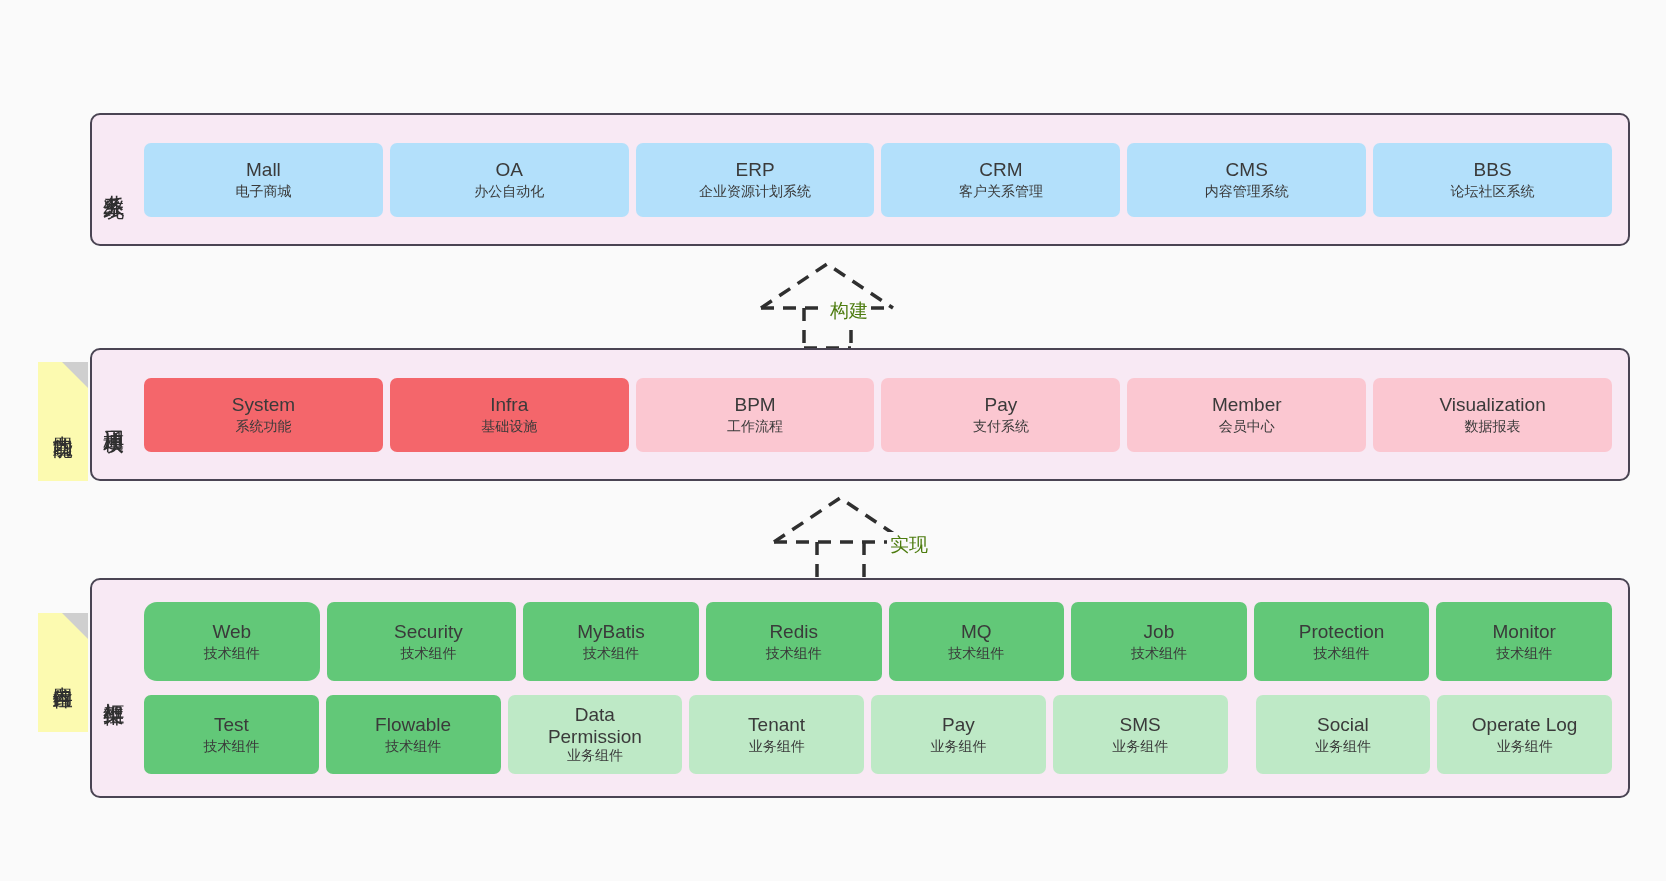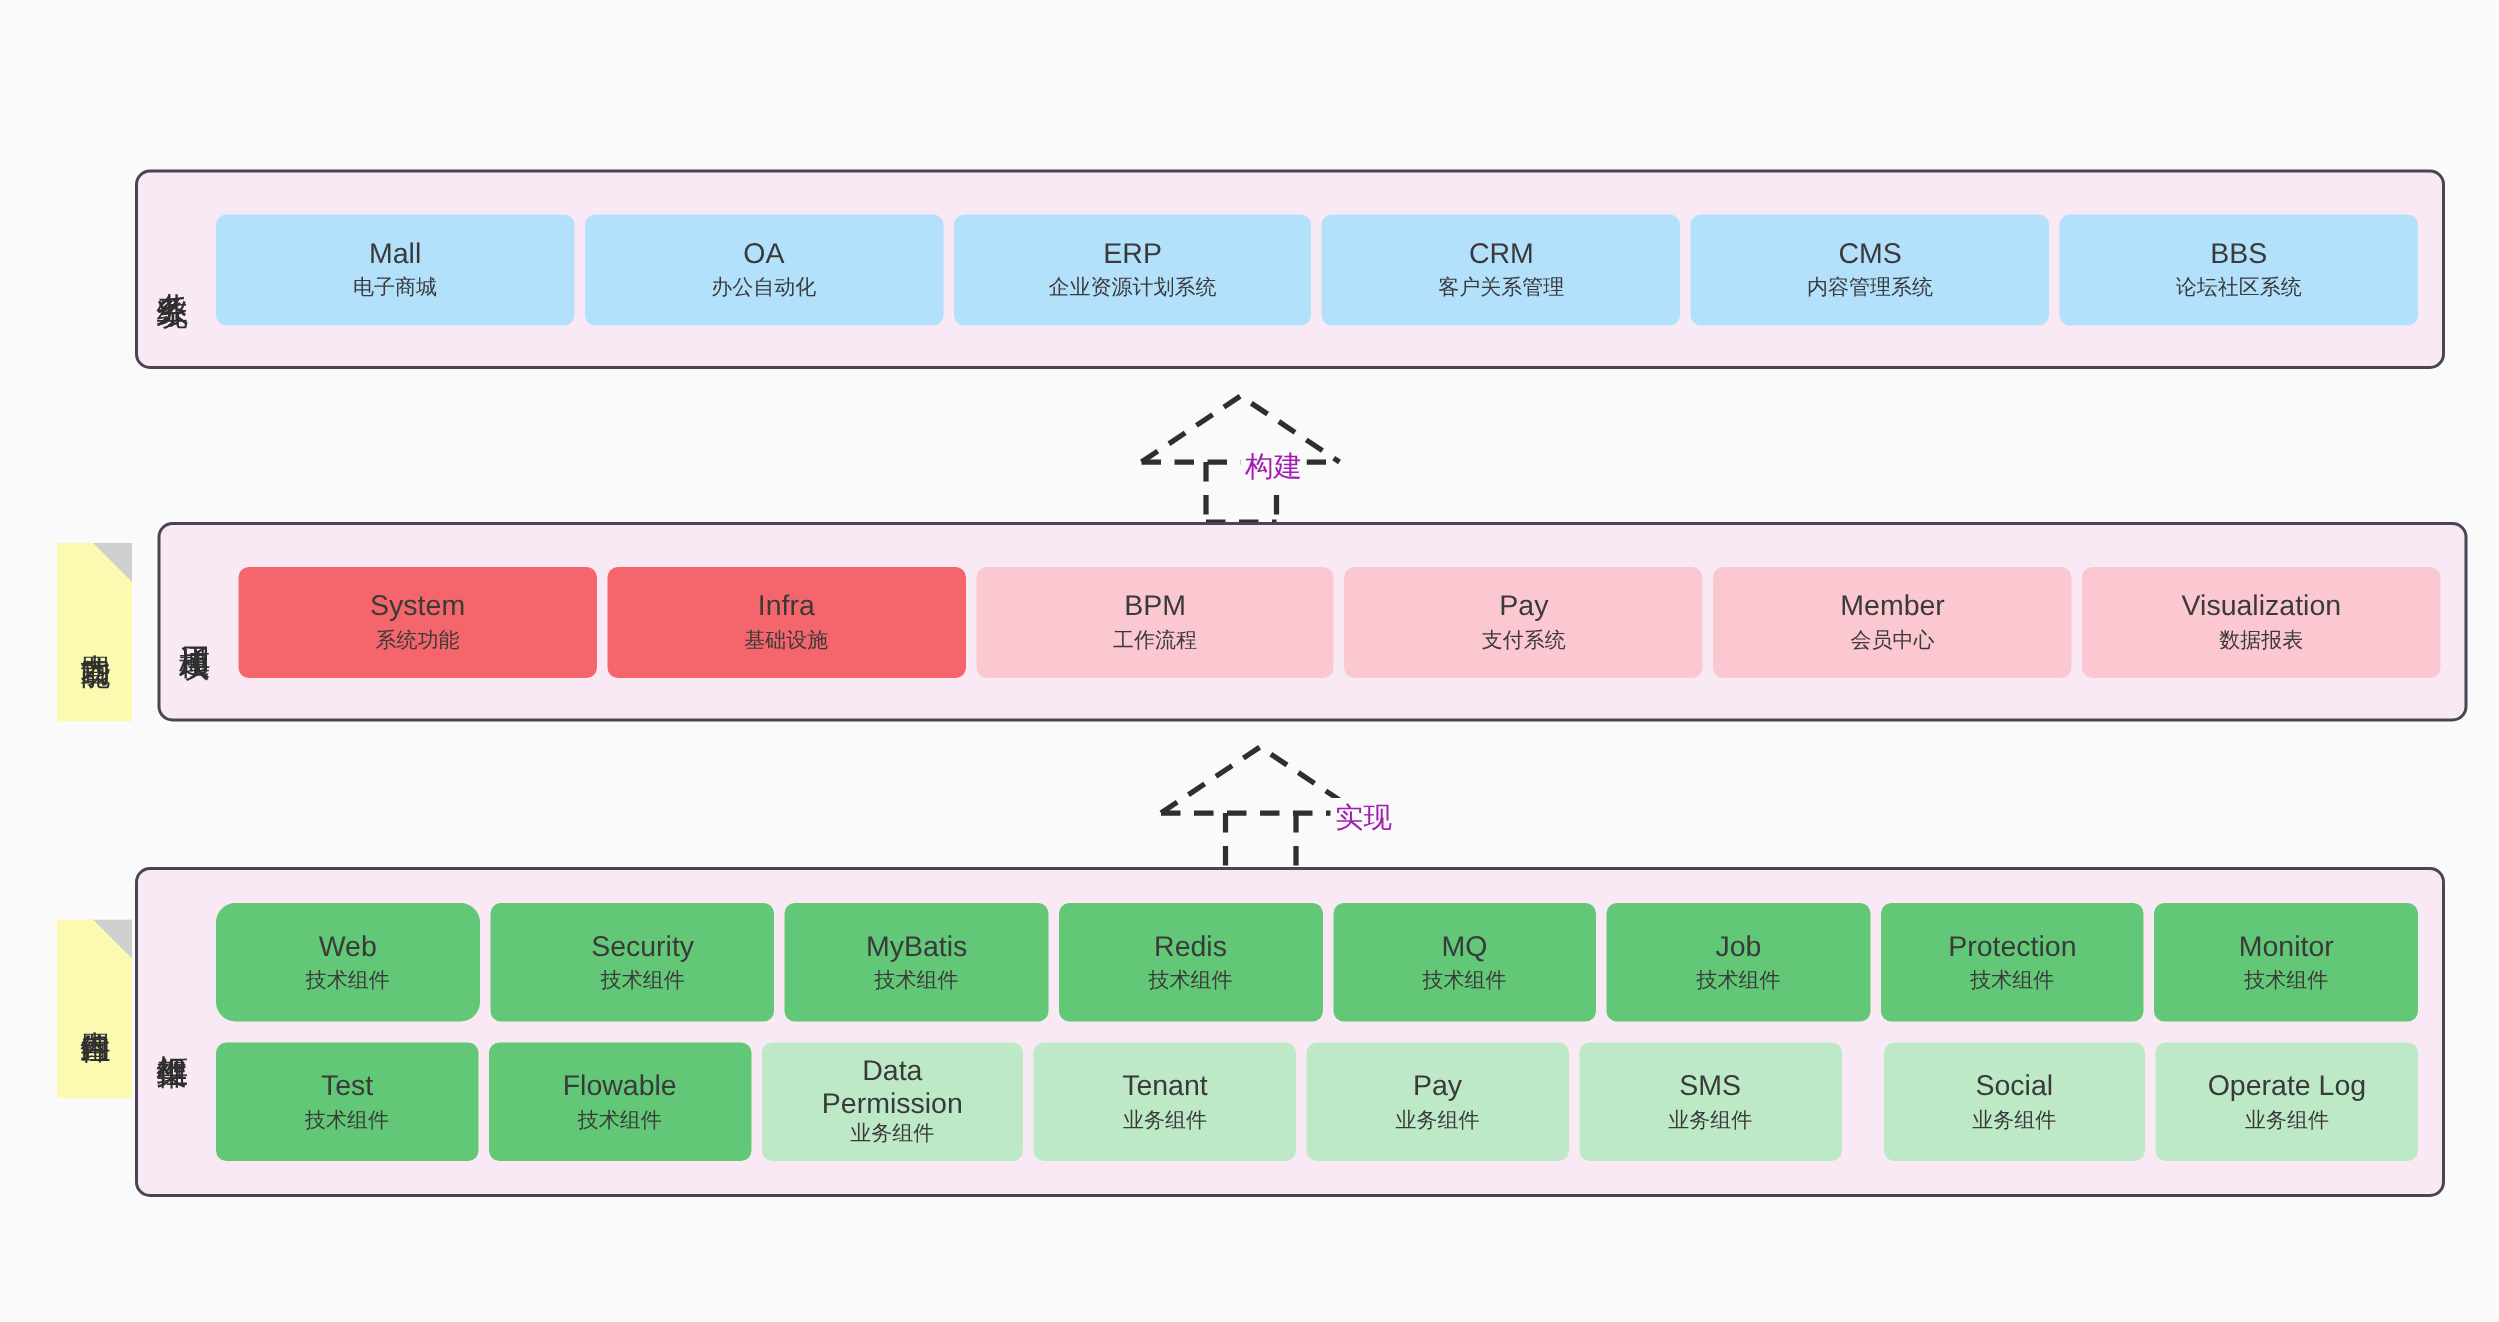--- a/index.html
+++ b/index.html
@@ -116,21 +116,21 @@
     width: 160px;
     height: 96px;
   }
   .arrow svg { display: block; overflow: visible; }
   .arrow .arr-label {
     position: absolute;
     left: 50%;
     transform: translateX(-50%);
     top: 36px;
     font-size: 19px;
-    color: #a21caf;
+    color: #4d7c0f;
     background: #fafafa;
     padding: 0 3px;
     white-space: nowrap;
     user-select: none;
   }
 </style>
 </head>
 <body>
 
 <div id="canvas">
@@ -183,21 +183,21 @@
       <path d="M 45 90 L 92 90" fill="none" stroke="#2f2f2f" stroke-width="3.5" stroke-dasharray="13 9" stroke-linecap="butt"></path>
     </svg>
     <span class="arr-label" style="top:40px; left:68px; transform:none;">构建</span>
   </div>
 
   <div class="sticky" style="left:38px; top:362px; width:50px; height:119px;">
     <span class="fold"></span>
     <span>内置功能</span>
   </div>
 
-  <div class="layer" id="layer-module" style="left:90px; top:348px; width:1540px; height:133px;margin-left:15px;">
+  <div class="layer" id="layer-module" style="left:90px; top:348px; width:1540px; height:133px;">
     <div class="layer-label">通用模块</div>
     <div class="layer-body">
       <div class="row">
 
         <div class="card c-red" style="height:74px;">
           <span class="t1">System</span>
           <span class="t2">系统功能</span>
         </div>
 
         <div class="card c-red" style="height:74px;">

